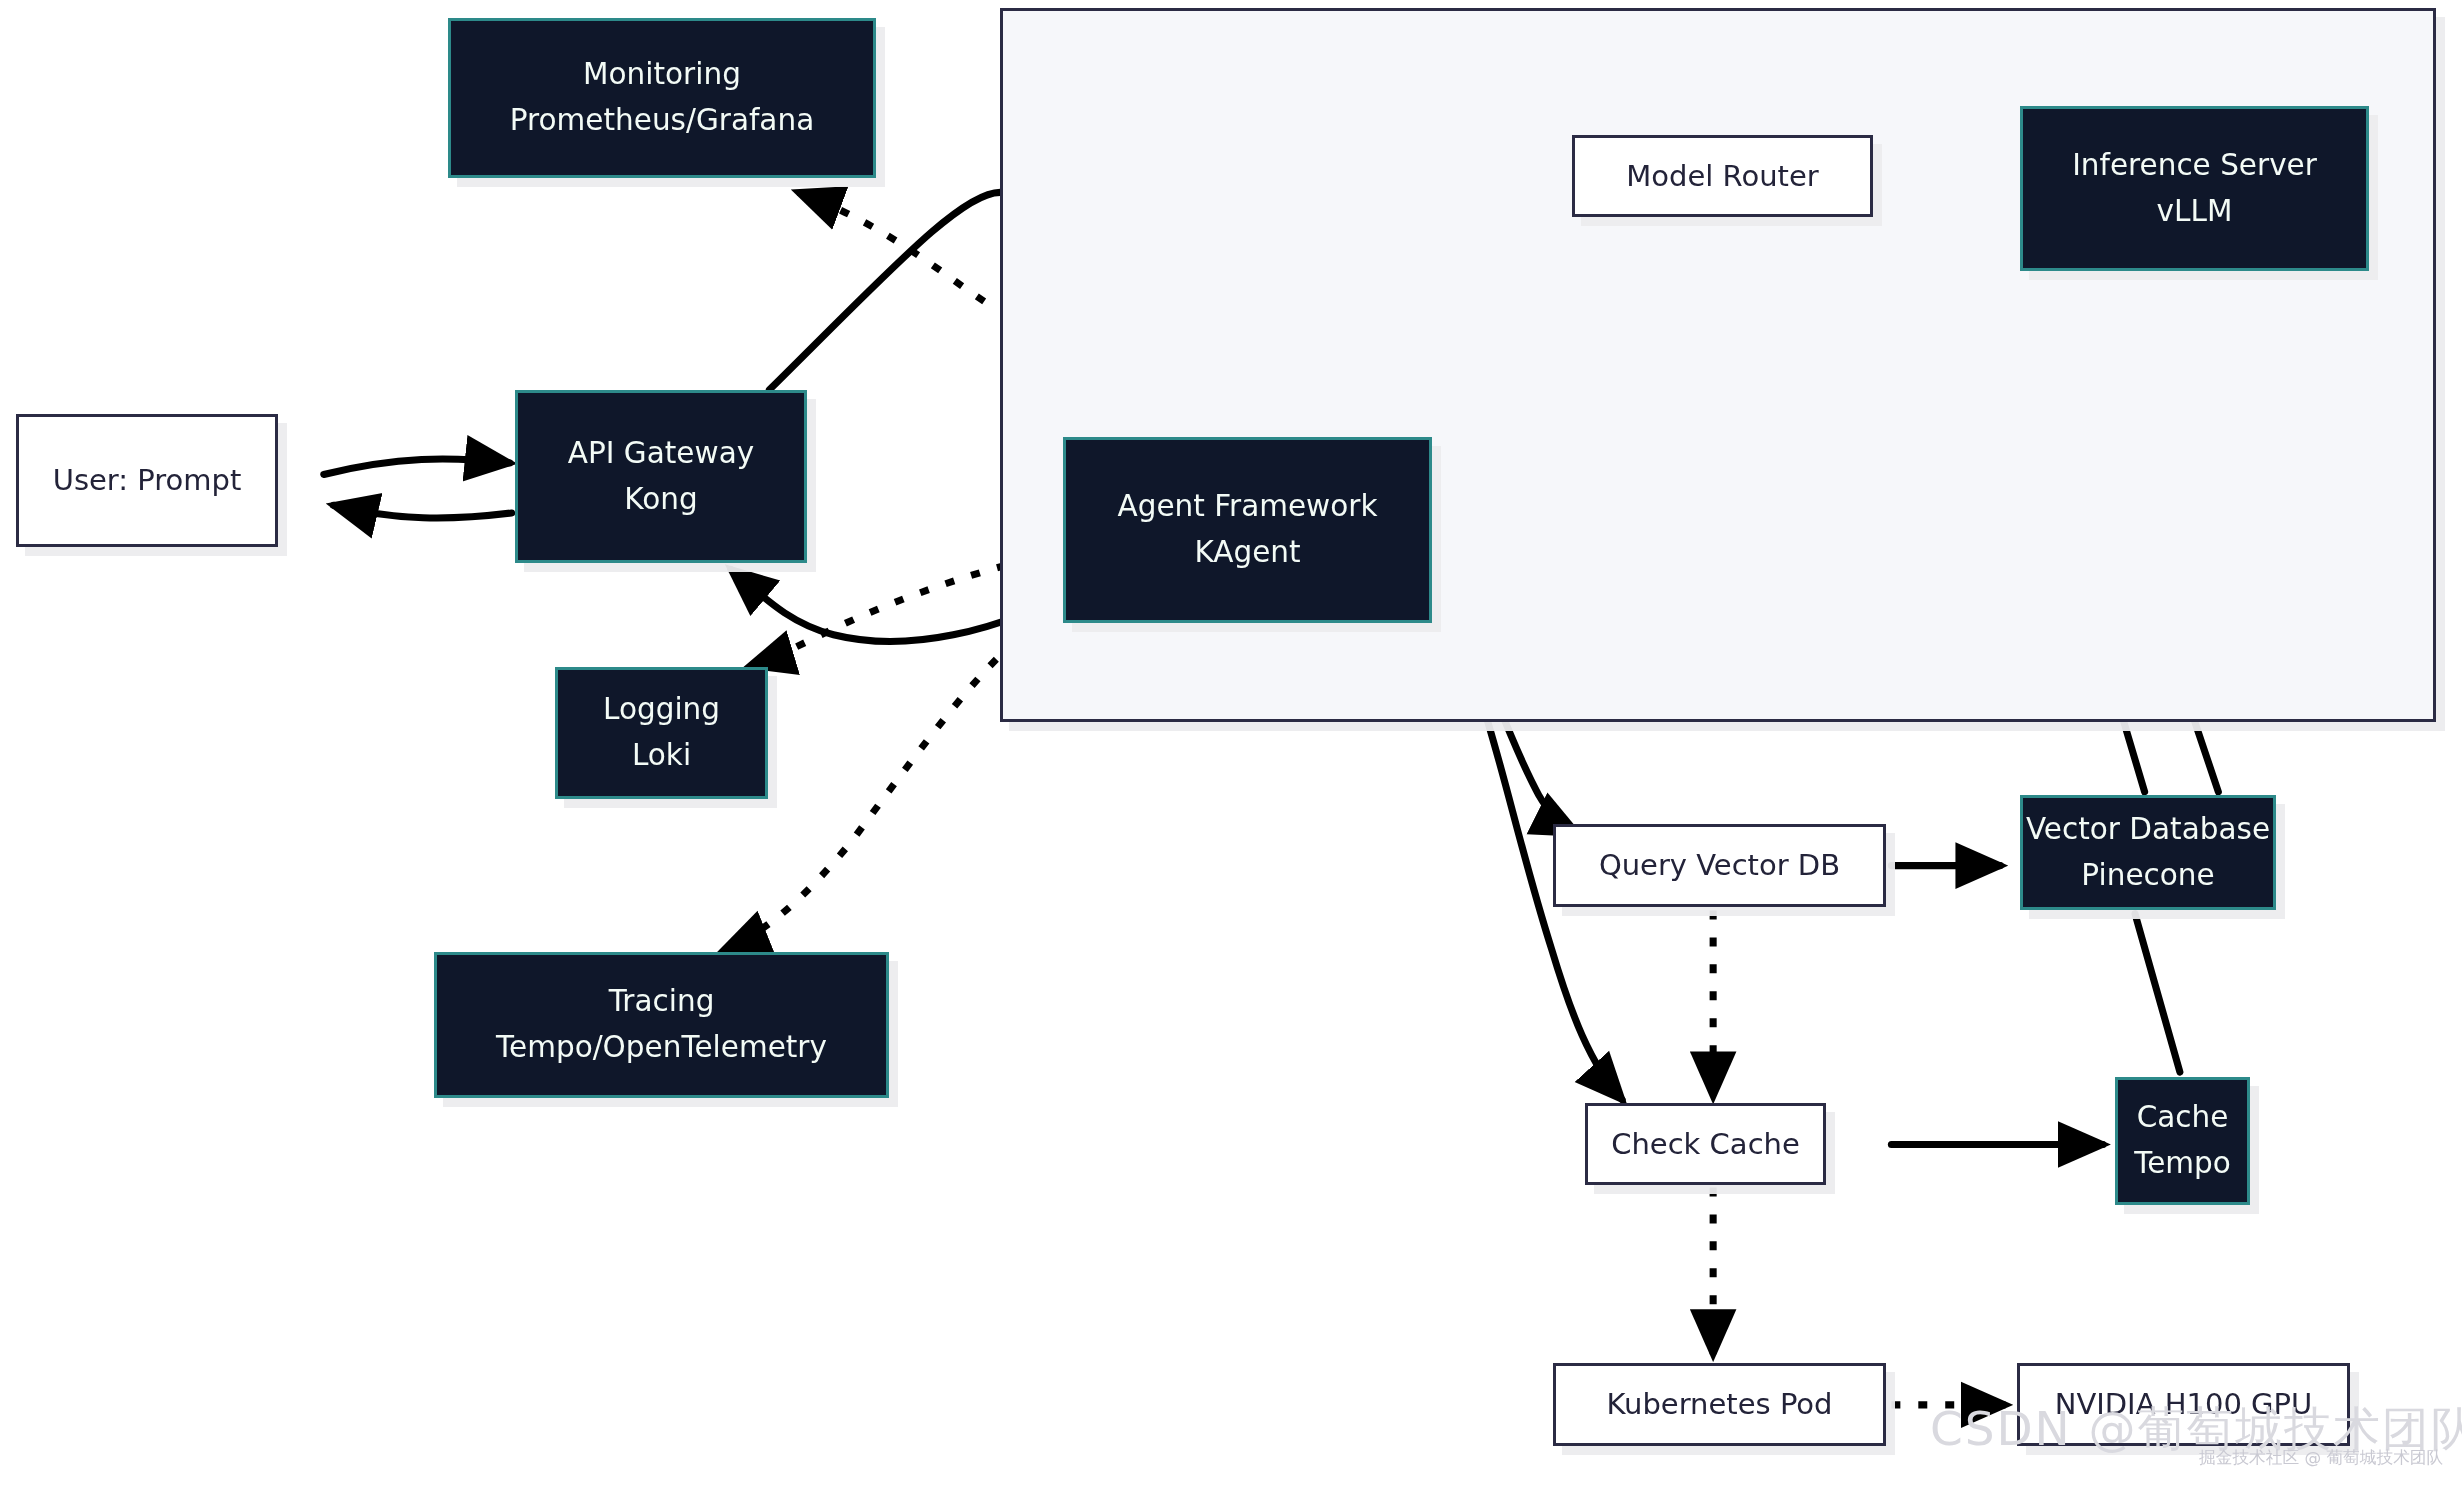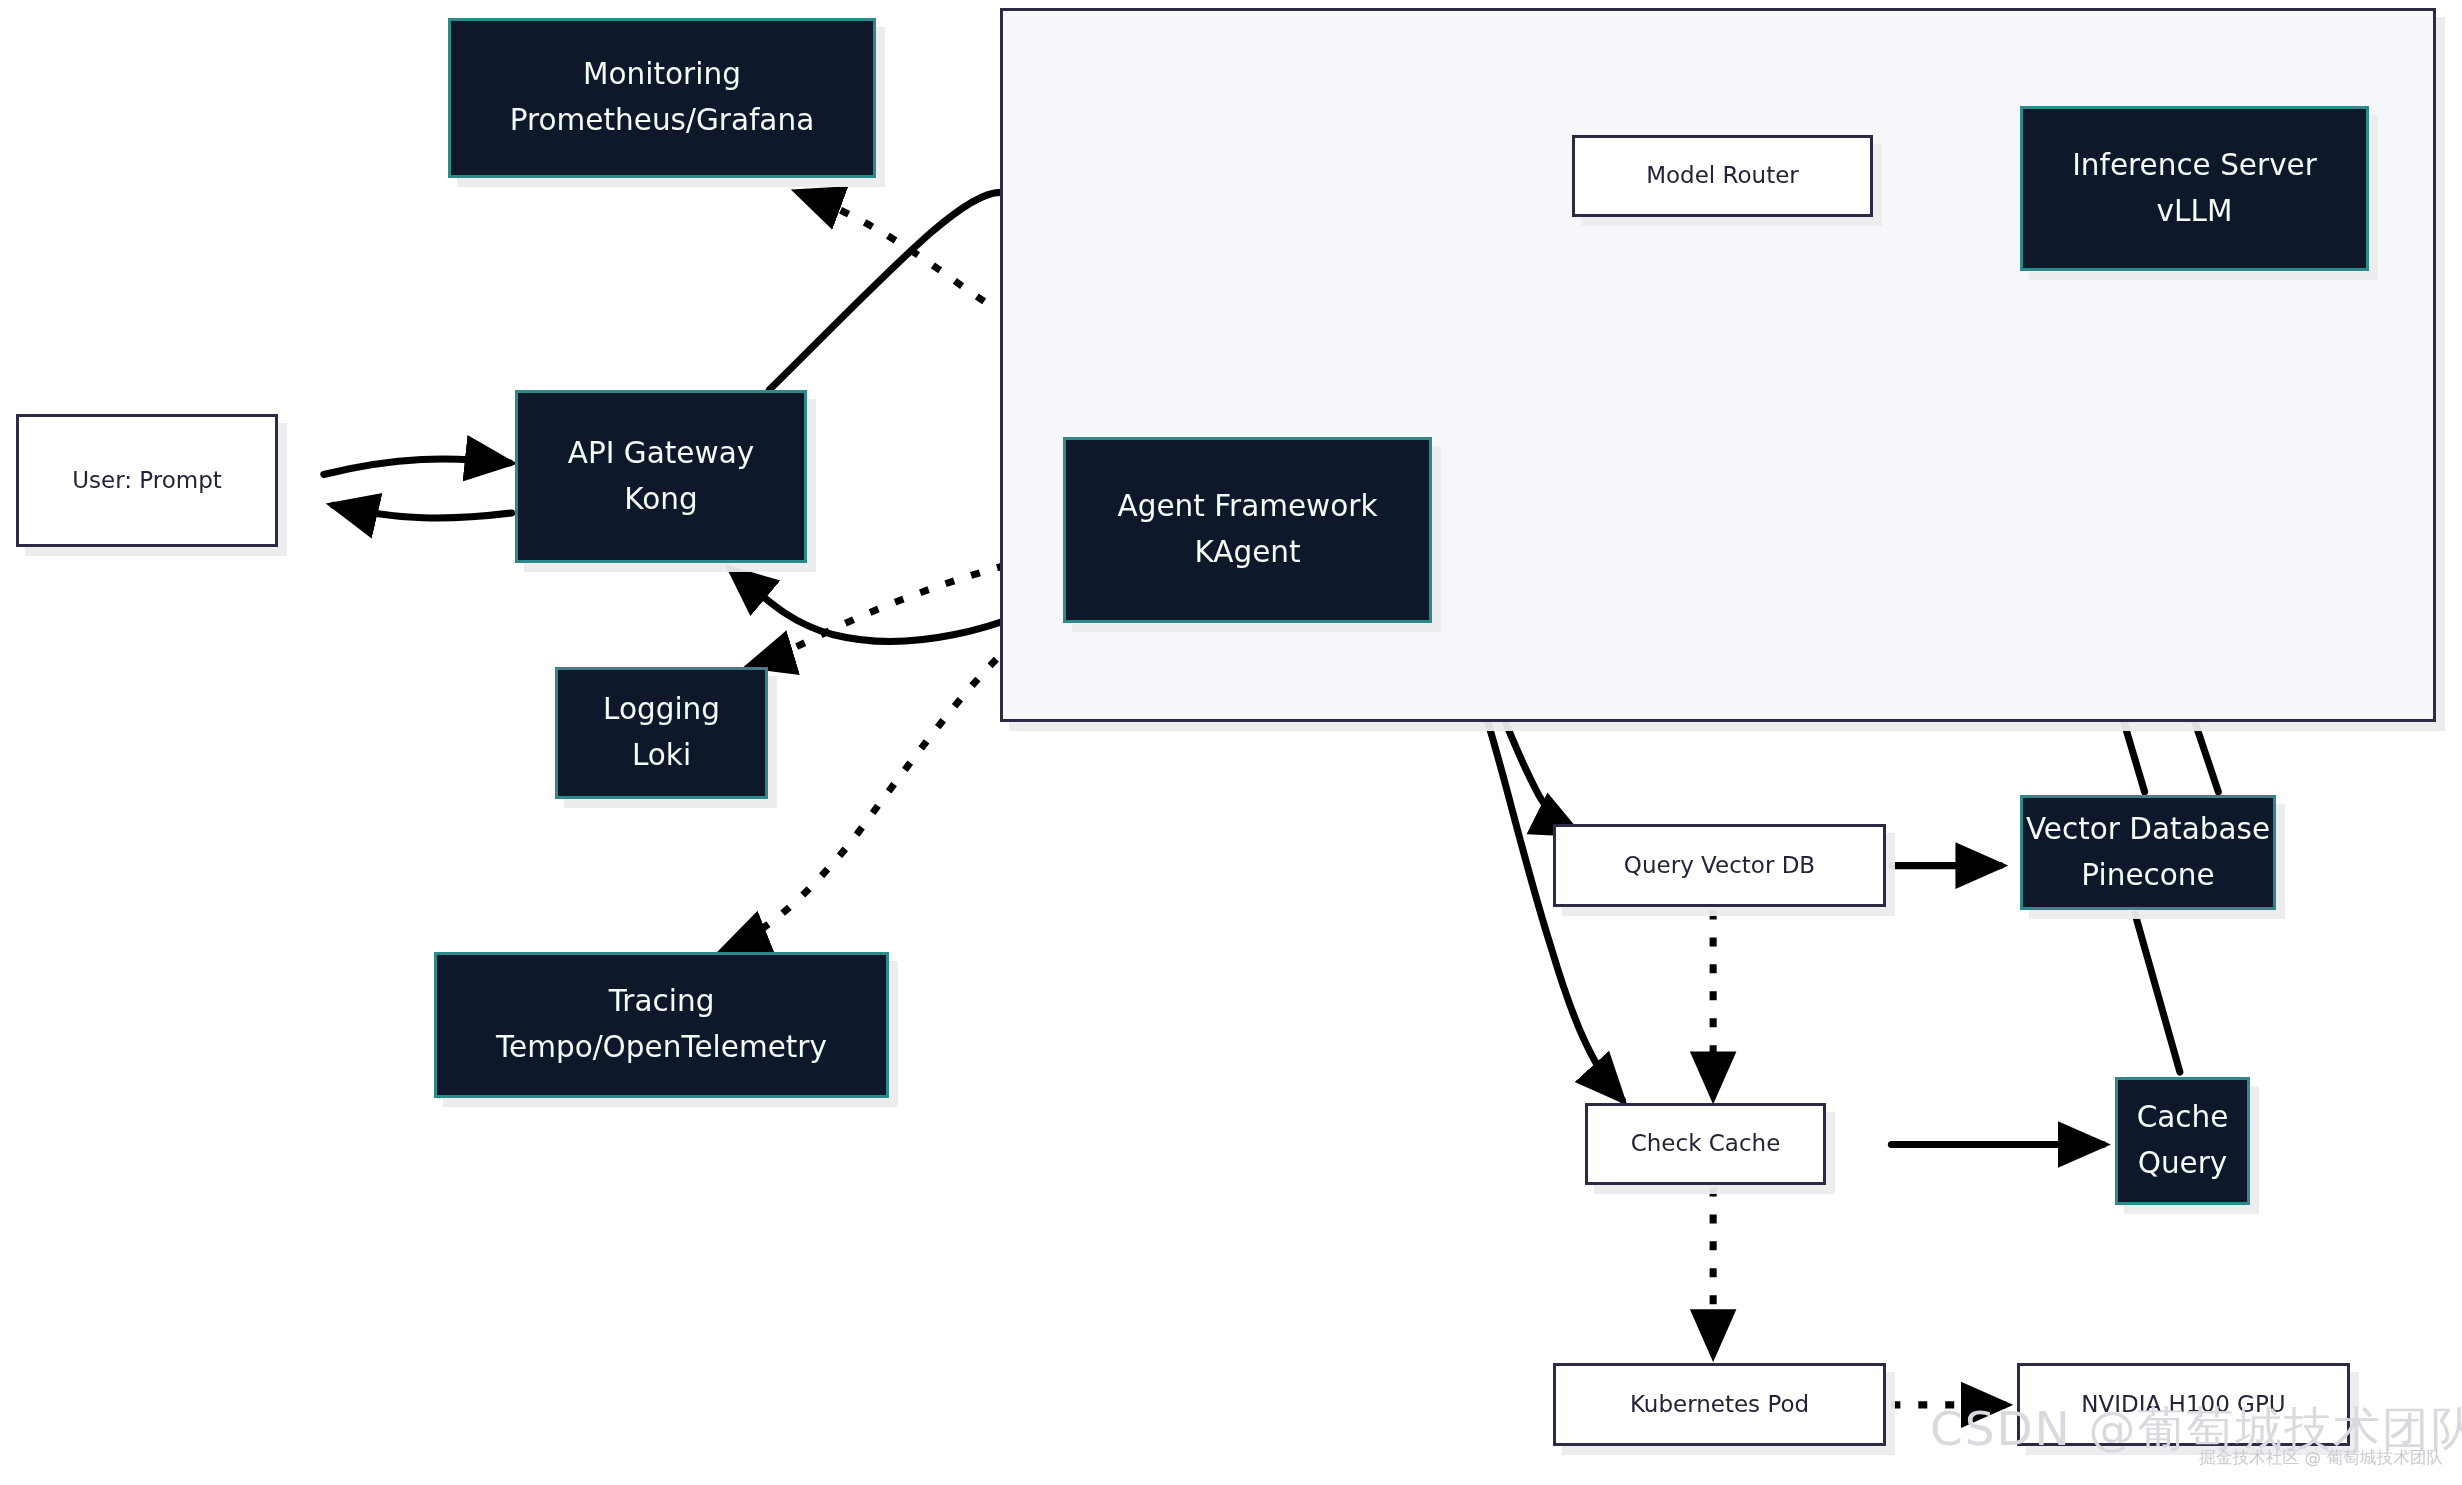--- a/index.html
+++ b/index.html
@@ -34,21 +34,21 @@
     text-align: center;
     line-height: 1.55;
     z-index: 5;
   }
   .node .ln { display: block; white-space: nowrap; }
 
   .node.plain {
     background: #ffffff;
     border: 3.8px solid #2b2b44;
     color: #232339;
-    font-size: 23px;
+    font-size: 29px;
     box-shadow: 9px 9px 0 0 rgba(236,236,238,0.95);
   }
   .node.green {
     background: #0f172a;
     border: 3.8px solid #2d8a8a;
     color: #f3fbf6;
     font-size: 29.5px;
     box-shadow: 9px 9px 0 0 rgba(236,236,238,0.95);
   }
   
@@ -176,21 +176,21 @@
       </div>
       <div class="node green" style="left: 2020px; top: 795px; width: 256px; height: 115px;">
         <span class="ln">Vector Database</span>
         <span class="ln">Pinecone</span>
       </div>
       <div class="node plain" style="left: 1585px; top: 1103px; width: 241px; height: 82px;">
         <span class="ln">Check Cache</span>
       </div>
       <div class="node green" style="left: 2115px; top: 1077px; width: 135px; height: 128px;">
         <span class="ln">Cache</span>
-        <span class="ln">Query</span>
+        <span class="ln">Tempo</span>
       </div>
       <div class="node plain" style="left: 1553px; top: 1363px; width: 333px; height: 83px;">
         <span class="ln">Kubernetes Pod</span>
       </div>
       <div class="node plain" style="left: 2017px; top: 1363px; width: 333px; height: 83px;">
         <span class="ln">NVIDIA H100 GPU</span>
       </div>
     </div>
 
   <div class="watermark" id="wm-main" style="left: 1930px; top: 1398px;">CSDN @葡萄城技术团队</div>

